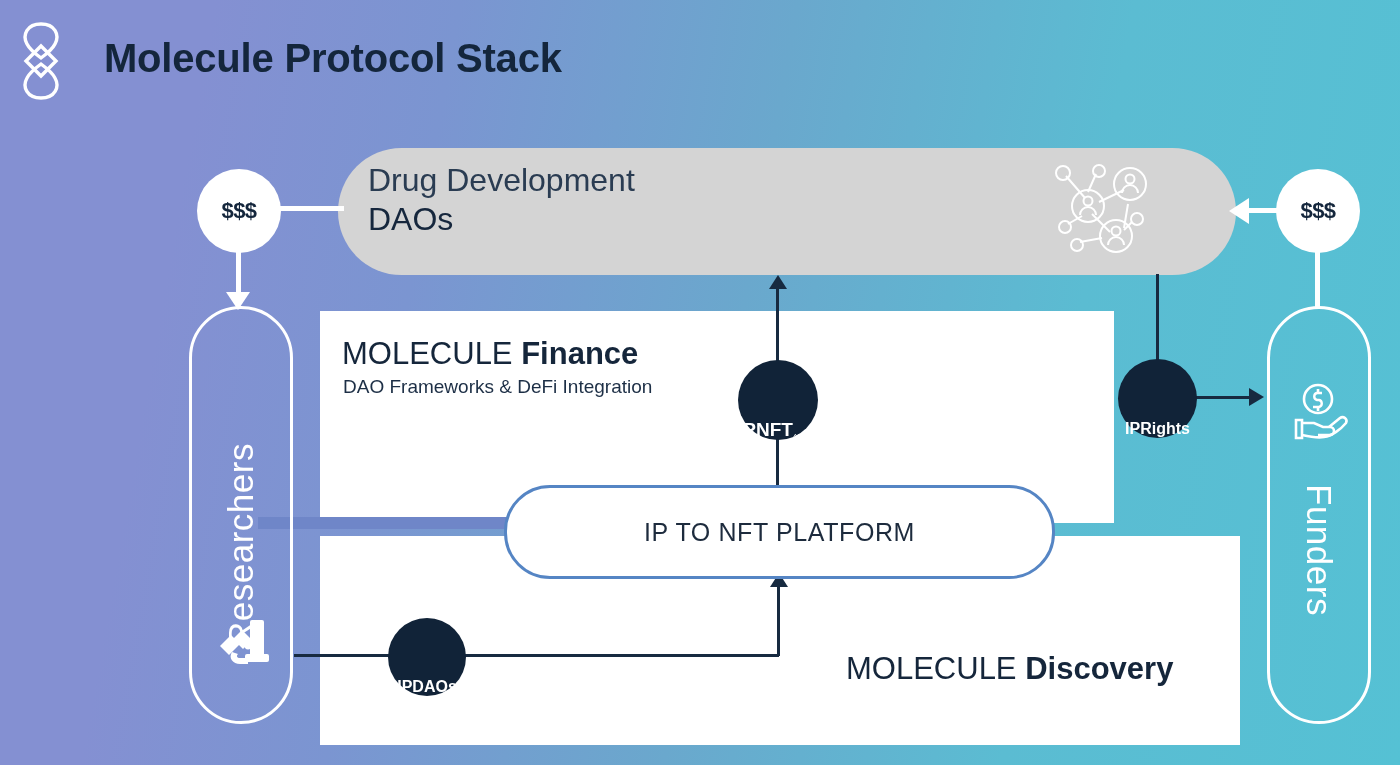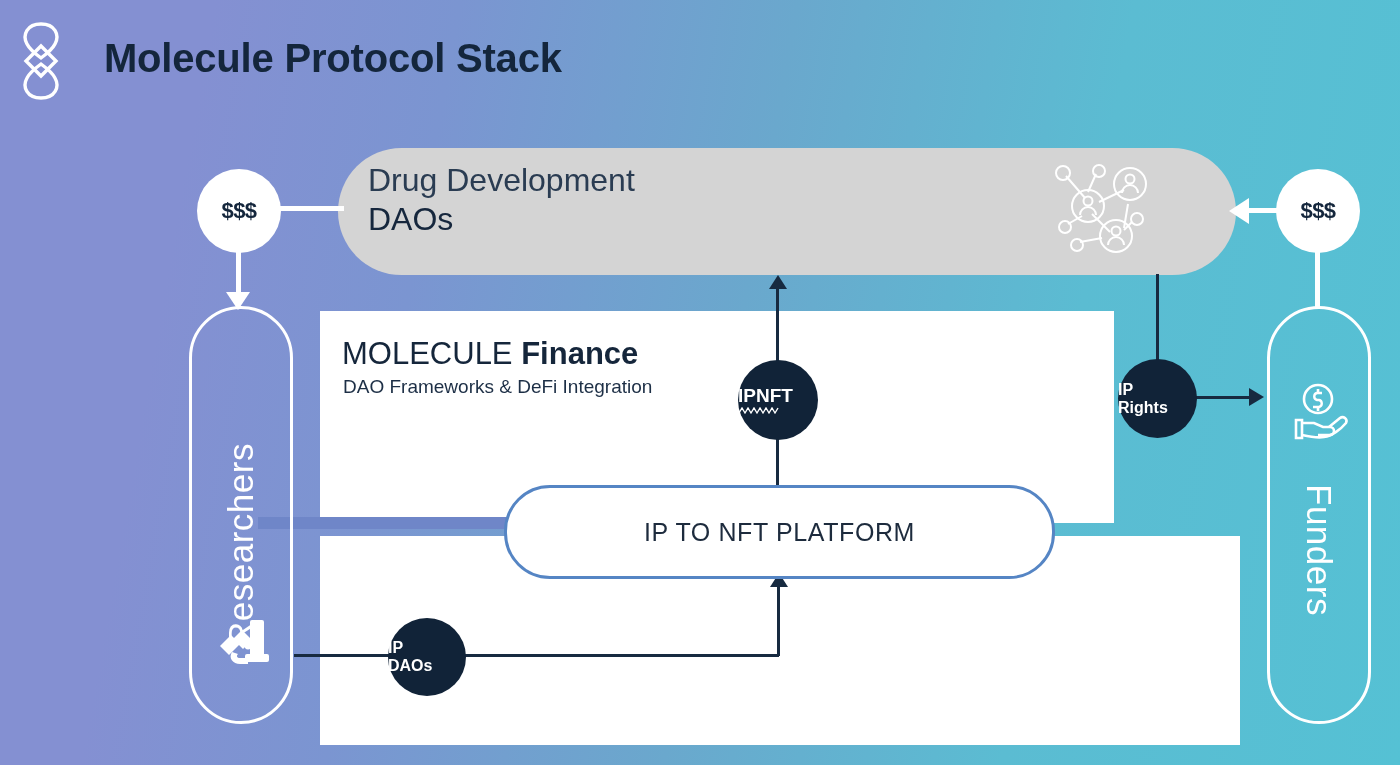--- a/index.html
+++ b/index.html
@@ -119,22 +119,22 @@
   #platform-label {
     font-size: 25px; color: #1d2b3d; font-weight: 300;
     letter-spacing: 0.6px;
   }
 
   
   .badge-dark {
     position: absolute;
     background: #112338;
     border-radius: 50%;
-    display: flex; flex-direction: column;
-    align-items: flex-start; justify-content: center;
+    display: flex; flex-direction: row;
+    align-items: flex-end; justify-content: center;
     color: #ffffff; font-weight: bold;
     text-align: center; line-height: 1.12;
   }
   #ipnft-badge   { left: 738px; top: 360px; width: 80px; height: 80px; font-size: 19px; }
   #iprights-badge{ left: 1118px; top: 359px; width: 79px; height: 79px; font-size: 16px; }
   #ipdata-badge  { left: 388px; top: 618px; width: 78px; height: 78px; font-size: 16px; }
   #ipnft-squiggle { width: 42px; height: 8px; margin-top: 1px; }
 
   
   .badge-white {
@@ -225,20 +225,21 @@
   <div id="page-title">Molecule Protocol Stack</div>
 
   <div class="panel" id="finance-panel"></div>
   <div class="panel" id="discovery-panel"></div>
 
   <div class="conn conn-blue" id="conn-researchers-to-platform"></div>
 
   <div class="panel-title" id="finance-title"><span>MOLECULE </span><b>Finance</b></div>
   <div class="panel-sub" id="finance-sub">DAO Frameworks &amp; DeFi Integration</div>
 
+  <div class="panel-title" id="discovery-title"><span>MOLECULE </span><b>Discovery</b></div>
 
   <div id="daos-bar">
     <div id="daos-title"><span>Drug Development</span><b>DAOs</b></div>
     <div id="daos-network-icon">
       <svg viewBox="0 0 100 98" width="100" height="98">
         <g stroke="#ffffff" stroke-width="2" fill="none">
           <line x1="14" y1="14" x2="33" y2="36"></line>
           <line x1="44" y1="12" x2="36" y2="30"></line>
           <line x1="47" y1="40" x2="72" y2="28"></line>
           <line x1="40" y1="52" x2="58" y2="70"></line>

